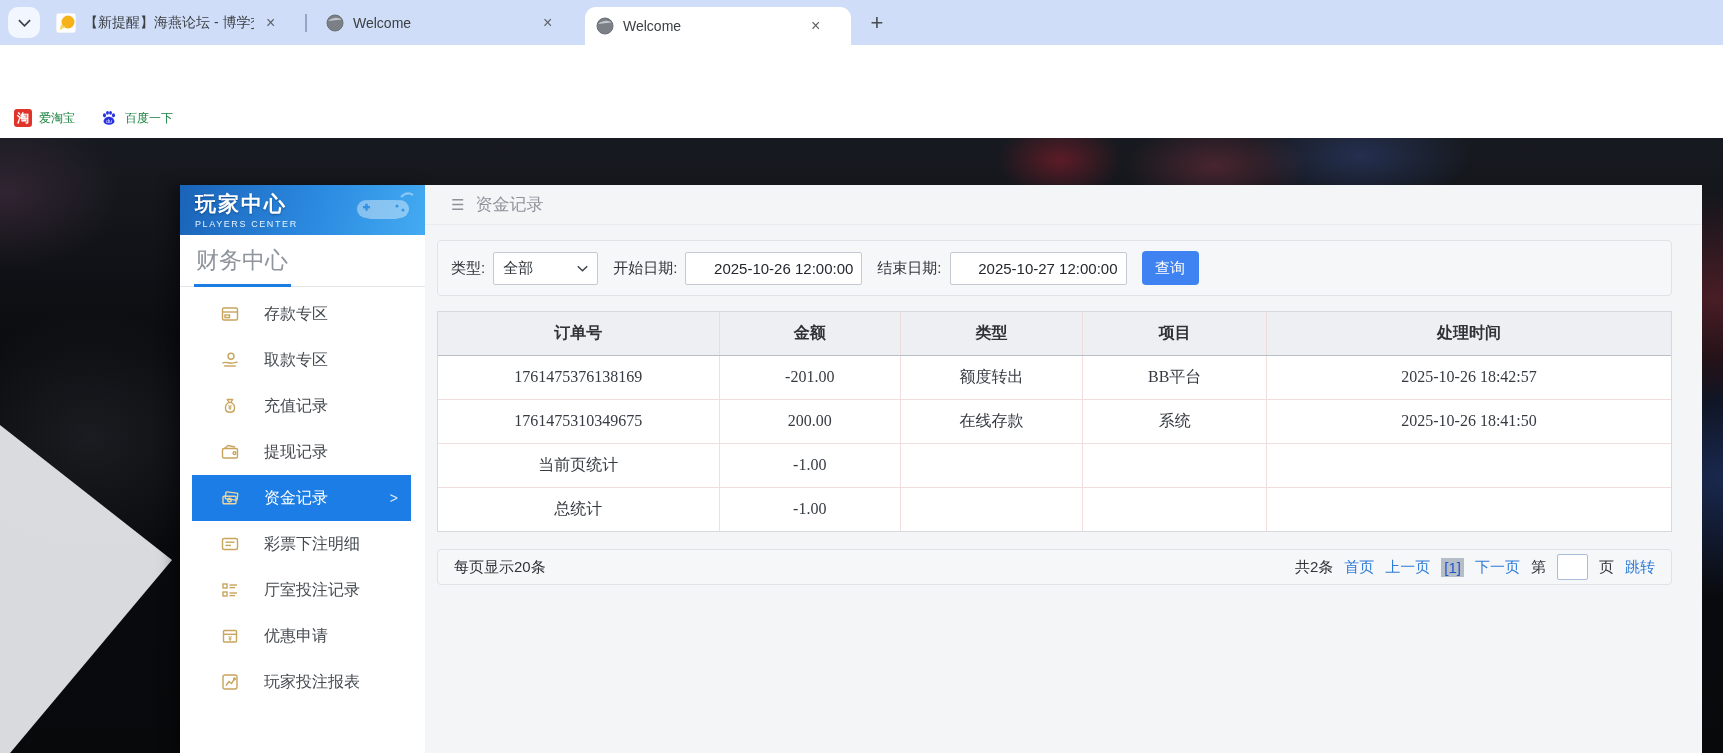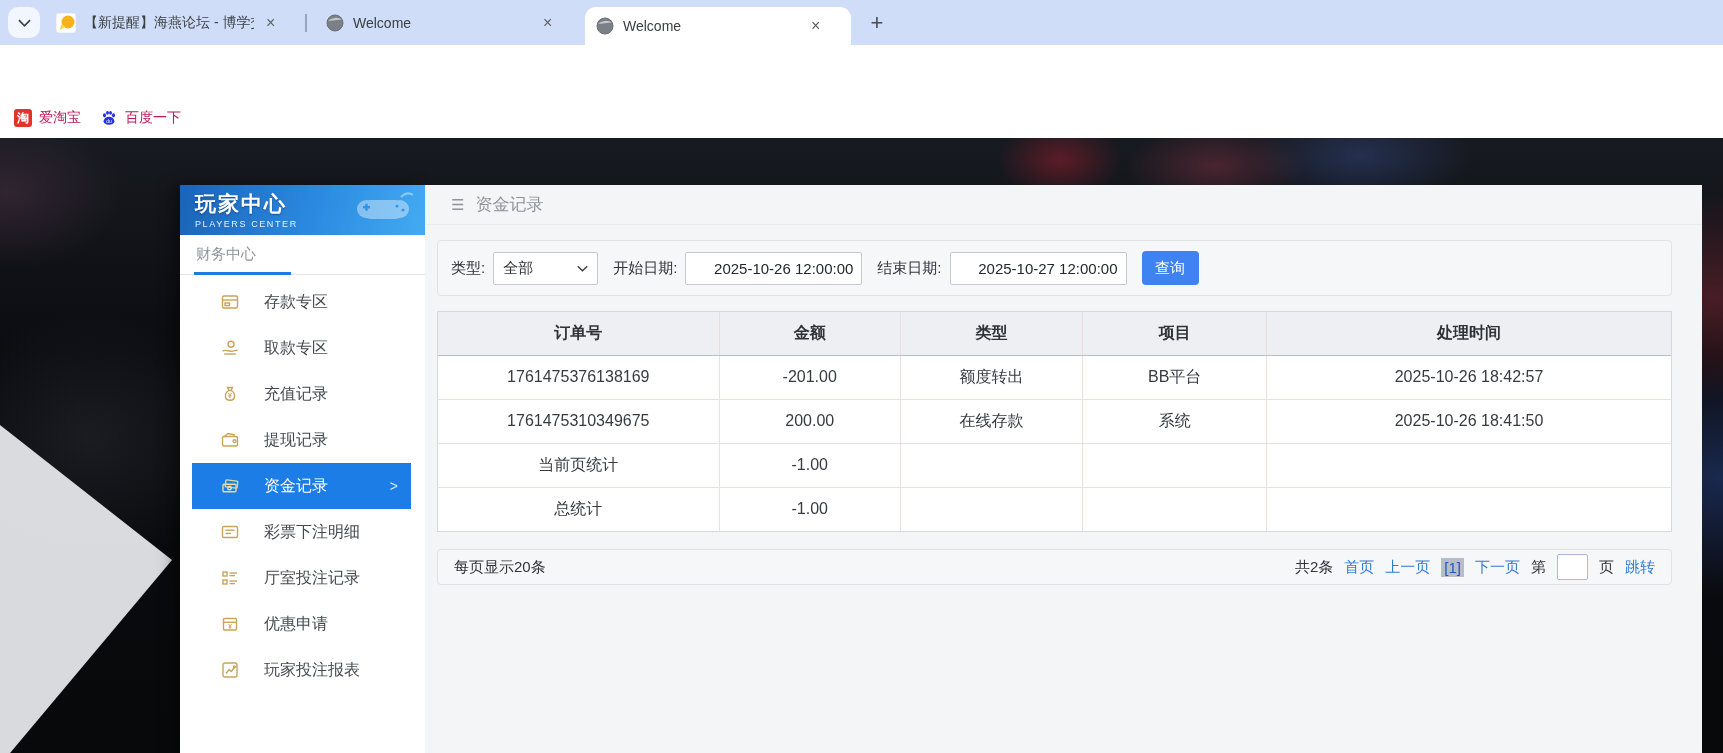--- a/index.html
+++ b/index.html
@@ -21,21 +21,21 @@
   .nav-ico { position:absolute; top:59px; width:28px; height:28px; display:flex; align-items:center; justify-content:center; font-size:20px; cursor:pointer; }
   .nav-back { left:14px; color:#9aa0a6; }
   .nav-fwd  { left:56px; color:#9aa0a6; }
   .nav-reload { left:98px; color:#45494e; font-size:19px; }
   .nav-home { left:138px; }
   .urlbar { position:absolute; left:180px; top:54px; width:1385px; height:37px; background:#e9eefb; border-radius:19px; display:flex; align-items:center; gap:11px; padding:0 15px; cursor:text; }
   .url-text { font-size:15.5px; color:#1f2430; }
 
   .bookmarksbar { position:absolute; left:0; top:98px; width:1723px; height:40px; background:#fff; }
   .bookmark { position:absolute; top:6px; height:28px; display:flex; align-items:center; gap:7px; padding:0 6px; border-radius:6px; cursor:pointer; }
-  .bookmark .bk-label { font-size:14px; color:#be185d; }
+  .bookmark .bk-label { font-size:12px; color:#15803d; }
   .tb-icon { width:18px; height:18px; background:#e0342b; border-radius:3px; color:#fff; font-size:12px; font-weight:bold; display:flex; align-items:center; justify-content:center; }
 
   
   .page { position:absolute; left:0; top:138px; width:1723px; height:615px; overflow:hidden;
     background:
       radial-gradient(90px 55px at 1060px 22px, rgba(150,30,45,.55), transparent 70%),
       radial-gradient(130px 60px at 1215px 28px, rgba(170,60,80,.35), transparent 70%),
       radial-gradient(160px 70px at 1360px 18px, rgba(60,85,160,.38), transparent 70%),
       radial-gradient(200px 150px at 1714px 160px, rgba(145,45,60,.45), transparent 70%),
       radial-gradient(230px 170px at 1720px 340px, rgba(45,80,165,.42), transparent 70%),
@@ -46,21 +46,21 @@
   .bg-triangle { position:absolute; left:0; top:287px; width:0; height:0;
     border-top:135px solid transparent; border-bottom:205px solid transparent;
     border-left:172px solid rgba(234,235,238,.93); }
 
   
   .sidebar { position:absolute; left:180px; top:47px; width:245px; height:568px; background:#fff; box-shadow:-8px 0 14px rgba(0,0,0,.35); }
   .banner { height:50px; background:linear-gradient(105deg,#1a63b8 0%, #2b8ae0 55%, #44abf2 100%); position:relative; overflow:hidden; padding:5px 0 0 15px; }
   .banner-title { color:#fff; font-size:21px; font-weight:bold; letter-spacing:2px; text-shadow:0 1px 2px rgba(0,40,90,.5); }
   .banner-sub { color:#e6f3ff; font-size:9px; letter-spacing:1.6px; margin-top:1px; }
   .banner-pad { position:absolute; right:8px; top:6px; opacity:.4; }
-  .section-title { padding:10px 16px 8px; color:#8f959d; font-size:15px; }
+  .section-title { padding:10px 16px 8px; color:#8f959d; font-size:23px; }
   .section-divider { border-bottom:1px solid #e4e6e9; position:relative; height:3px; margin:0; }
   .section-divider .blue { position:absolute; left:14px; bottom:-1px; width:97px; height:3px; background:#1b7ce2; }
   .menu { padding-top:4px; }
   .menu-item { height:46px; margin:0 14px 0 12px; padding-left:28px; display:flex; align-items:center; gap:24px; font-size:16px; color:#454a50; cursor:pointer; position:relative; }
   .menu-item.active { background:#1b7de5; color:#fff; }
   .menu-item .chev { position:absolute; right:13px; font-size:14px; color:#d9eafc; }
   .sb-ico { width:20px; height:20px; flex:0 0 auto; }
   .sb-ico svg { stroke:#c8a45c; fill:none; stroke-width:1.4; }
   .menu-item.active .sb-ico svg { stroke:#ecd6a2; }
   .sb-ico text { stroke:none; fill:#c8a45c; font-weight:bold; }
@@ -69,21 +69,21 @@
   .main { position:absolute; left:425px; top:47px; width:1277px; height:568px; background:#f3f5f7; }
   .main-header { height:40px; display:flex; align-items:center; gap:11px; padding:0 26px; border-bottom:1px solid #eaebee; color:#8e939a; font-size:17px; }
   .hamburger { font-size:15px; color:#8e939a; cursor:pointer; }
 
   .filter { margin:15px 30px 0 12px; height:56px; background:#f6f7f9; border:1px solid #e1e3e7; border-radius:4px; display:flex; align-items:center; padding:0 13px; gap:8px; font-size:15px; color:#30343a; }
   .select-box { width:105px; height:33px; background:#fff; border:1px solid #c5cad2; border-radius:2px; display:flex; align-items:center; justify-content:space-between; padding:0 9px; cursor:pointer; }
   .date-input { width:177px; height:33px; background:#fff; border:1px solid #c5cad2; border-radius:2px; padding:0 8px; font-size:15px; color:#24282e; font-family:"Liberation Sans", sans-serif;text-align:right; }
   .search-btn { width:57px; height:34px; margin-left:7px; background:#3f83f3; color:#fff; border:none; border-radius:4px; font-size:15px; cursor:pointer; font-family:"Liberation Sans", sans-serif; }
 
   .table-wrap { margin:15px 30px 0 12px; background:#fff; border:1px solid #d6d9dd; }
-  table { width:100%; border-collapse:collapse; text-align:center; }
+  table { width:100%; border-collapse:collapse; text-align:center;font-family:Liberation Serif, serif; }
   th { height:43px; background:#edeff2; font-size:16px; font-weight:bold; color:#2f3338; border-bottom:1px solid #b9bfc7; border-right:1px solid #eedcdc; }
   td { height:44px; font-size:16px; color:#363b42; border-bottom:1px solid #f0dede; border-right:1px solid #f0dede; }
   th:last-child, td:last-child { border-right:none; }
   tr:last-child td { border-bottom:none; }
   .c1{width:22.8%;} .c2{width:14.7%;} .c3{width:14.8%;} .c4{width:14.9%;} .c5{width:32.8%;}
 
   .pager { margin:17px 30px 0 12px; height:36px; background:#f6f7f9; border:1px solid #dfe2e6; border-radius:4px; display:flex; align-items:center; justify-content:space-between; padding:0 16px; font-size:15px; color:#30343a; }
   .pager-right { display:flex; align-items:center; gap:11px; }
   .plink { color:#2e7bd9; cursor:pointer; }
   .pcurrent { background:#b4bdc8; color:#2356c6; padding:1px 3px; cursor:pointer; }

